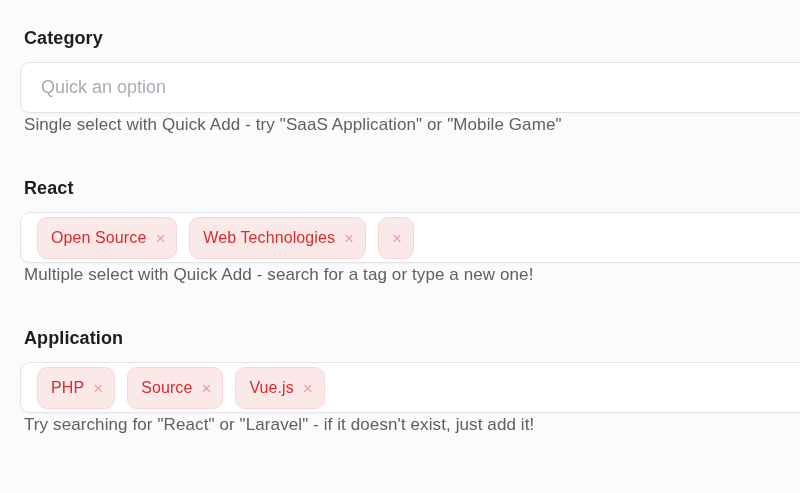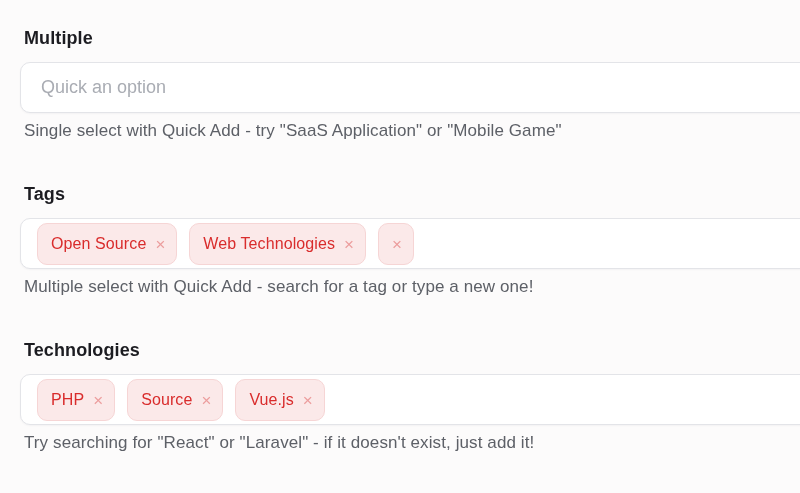--- a/index.html
+++ b/index.html
@@ -71,62 +71,62 @@
   }
   .pill-remove {
     font-size: 17px;
     line-height: 1;
     color: #ec9d9d;
     cursor: pointer;
     padding-top: 1px;
   }
   .helper {
     margin-left: 24px;
-    margin-top: 8px;
+    margin-top: 2px;
     font-size: 17px;
     color: #5d6067;
     letter-spacing: 0.1px;
     line-height: 20px;
   }
 </style>
 </head>
 <body>
 
 <div class="panel">
 
   <div class="field">
-    <label class="field-label">Multiple</label>
+    <label class="field-label">Category</label>
     <div class="control">
       <span class="placeholder">Quick an option</span>
     </div>
     <div class="helper">Single select with Quick Add - try "SaaS Application" or "Mobile Game"</div>
   </div>
 
   <div class="field">
-    <label class="field-label">Tags</label>
+    <label class="field-label">React</label>
     <div class="control">
       <div class="tags-row">
         <span class="pill">
           <span class="pill-label">Open Source</span>
           <span class="pill-remove">×</span>
         </span>
         <span class="pill">
           <span class="pill-label">Web Technologies</span>
           <span class="pill-remove">×</span>
         </span>
         <span class="pill">
           <span class="pill-remove">×</span>
         </span>
       </div>
     </div>
     <div class="helper">Multiple select with Quick Add - search for a tag or type a new one!</div>
   </div>
 
   <div class="field">
-    <label class="field-label">Technologies</label>
+    <label class="field-label">Application</label>
     <div class="control">
       <div class="tags-row">
         <span class="pill">
           <span class="pill-label">PHP</span>
           <span class="pill-remove">×</span>
         </span>
         <span class="pill">
           <span class="pill-label">Source</span>
           <span class="pill-remove">×</span>
         </span>

